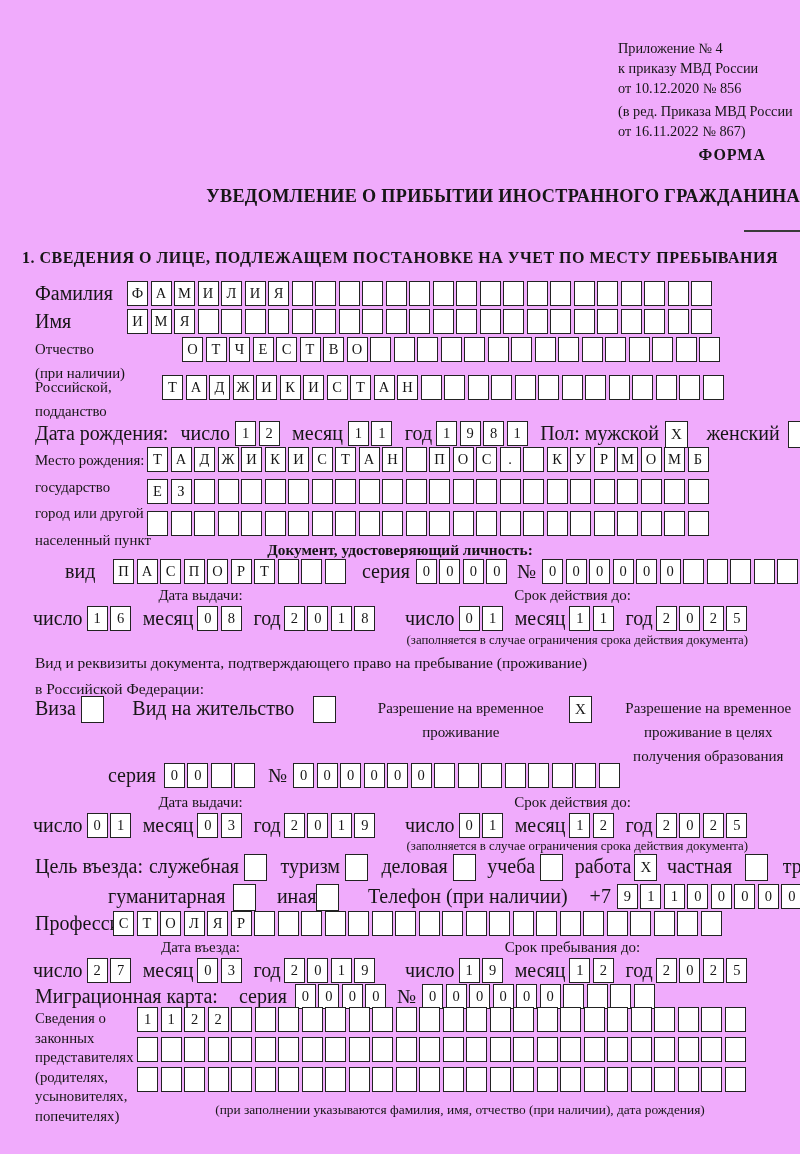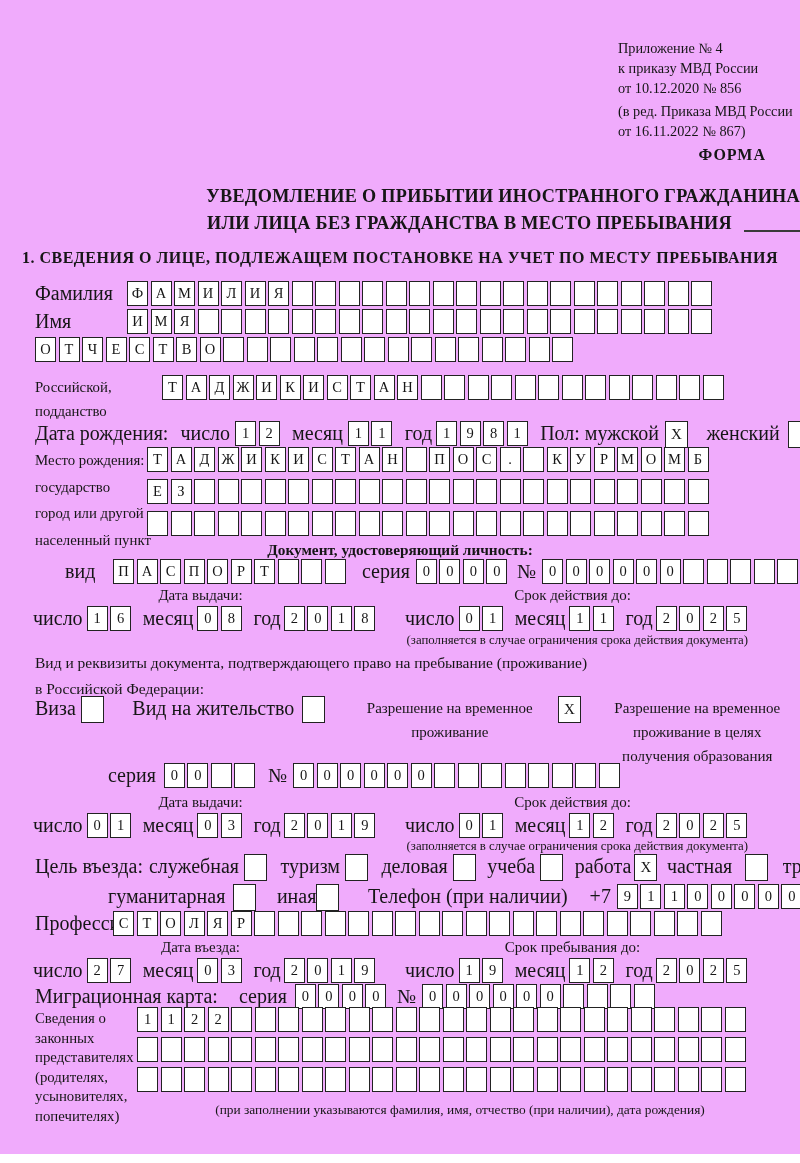--- a/index.html
+++ b/index.html
@@ -31,21 +31,21 @@
     <div class="annex-line">к приказу МВД России</div>
     <div class="annex-line">от 10.12.2020 № 856</div>
     <div class="annex-line" style="margin-top:3px">(в ред. Приказа МВД России</div>
     <div class="annex-line">от 16.11.2022 № 867)</div>
   </div>
 
   <div class="abs bold" style="top:146px;left:0;width:766px;text-align:right;font-size:16px;letter-spacing:1px">ФОРМА</div>
 
   <div class="abs bold" style="top:183px;left:0;width:800px;text-align:right;font-size:18.2px;line-height:27px;letter-spacing:0.3px">
     <div>УВЕДОМЛЕНИЕ О ПРИБЫТИИ ИНОСТРАННОГО ГРАЖДАНИНА</div>
-    <div><span>ИЛИ ЛИЦА БЕЗ ГРАЖДАНСТВА В МЕСТО ПРЕБЫВАНИЯ</span><span class="t-line"></span></div>
+    <div><span class="t-line"></span></div>
   </div>
 
   <div class="abs bold" style="top:249px;left:0;width:800px;text-align:center;font-size:16px;letter-spacing:0.5px">1. СВЕДЕНИЯ О ЛИЦЕ, ПОДЛЕЖАЩЕМ ПОСТАНОВКЕ НА УЧЕТ ПО МЕСТУ ПРЕБЫВАНИЯ</div>
 
   <div class="abs row" style="top:281px;left:35px">
     <span class="lbl" style="width:92px">Фамилия</span>
     <span class="boxes">
         <span class="box">Ф</span>
         <span class="box">А</span>
         <span class="box">М</span>
@@ -99,20 +99,24 @@
         <span class="box"></span>
         <span class="box"></span>
         <span class="box"></span>
         <span class="box"></span>
         <span class="box"></span>
         <span class="box"></span>
       </span>
   </div>
 
   <div class="abs row" style="top:337px;left:35px">
+    <span class="lblblk" style="width:147px">
+      <span style="display:block">Отчество</span>
+      <span style="display:block">(при наличии)</span>
+    </span>
     <span class="boxes">
         <span class="box">О</span>
         <span class="box">Т</span>
         <span class="box">Ч</span>
         <span class="box">Е</span>
         <span class="box">С</span>
         <span class="box">Т</span>
         <span class="box">В</span>
         <span class="box">О</span>
         <span class="box"></span>
@@ -372,21 +376,21 @@
   <div class="abs note" style="top:632px;left:0;width:748px;text-align:right">(заполняется в случае ограничения срока действия документа)</div>
 
   <div class="abs txt" style="top:651px;left:35px">Вид и реквизиты документа, подтверждающего право на пребывание (проживание)</div>
   <div class="abs txt" style="top:677px;left:35px">в Российской Федерации:</div>
 
   <div class="abs row" style="top:696px;left:35px">
     <span class="lbl" style="margin-right:5px">Виза</span>
     <span class="boxes cb" style="margin-right:26px">
         <span class="box"></span>
       </span>
-    <span class="lbl" style="margin-right:8px">Вид на жительство</span>
+    <span class="lbl" style="margin-right:19px">Вид на жительство</span>
     <span class="boxes cb" style="margin-right:22px">
         <span class="box"></span>
       </span>
     <span class="opt-block" style="width:200px;margin-right:8px">Разрешение на временное проживание</span>
     <span class="boxes cb" style="margin-right:18px">
         <span class="box">X</span>
       </span>
     <span class="opt-block" style="width:192px;margin-right:8px">Разрешение на временное проживание в целях получения образования</span>
     <span class="boxes cb">
         <span class="box"></span>

